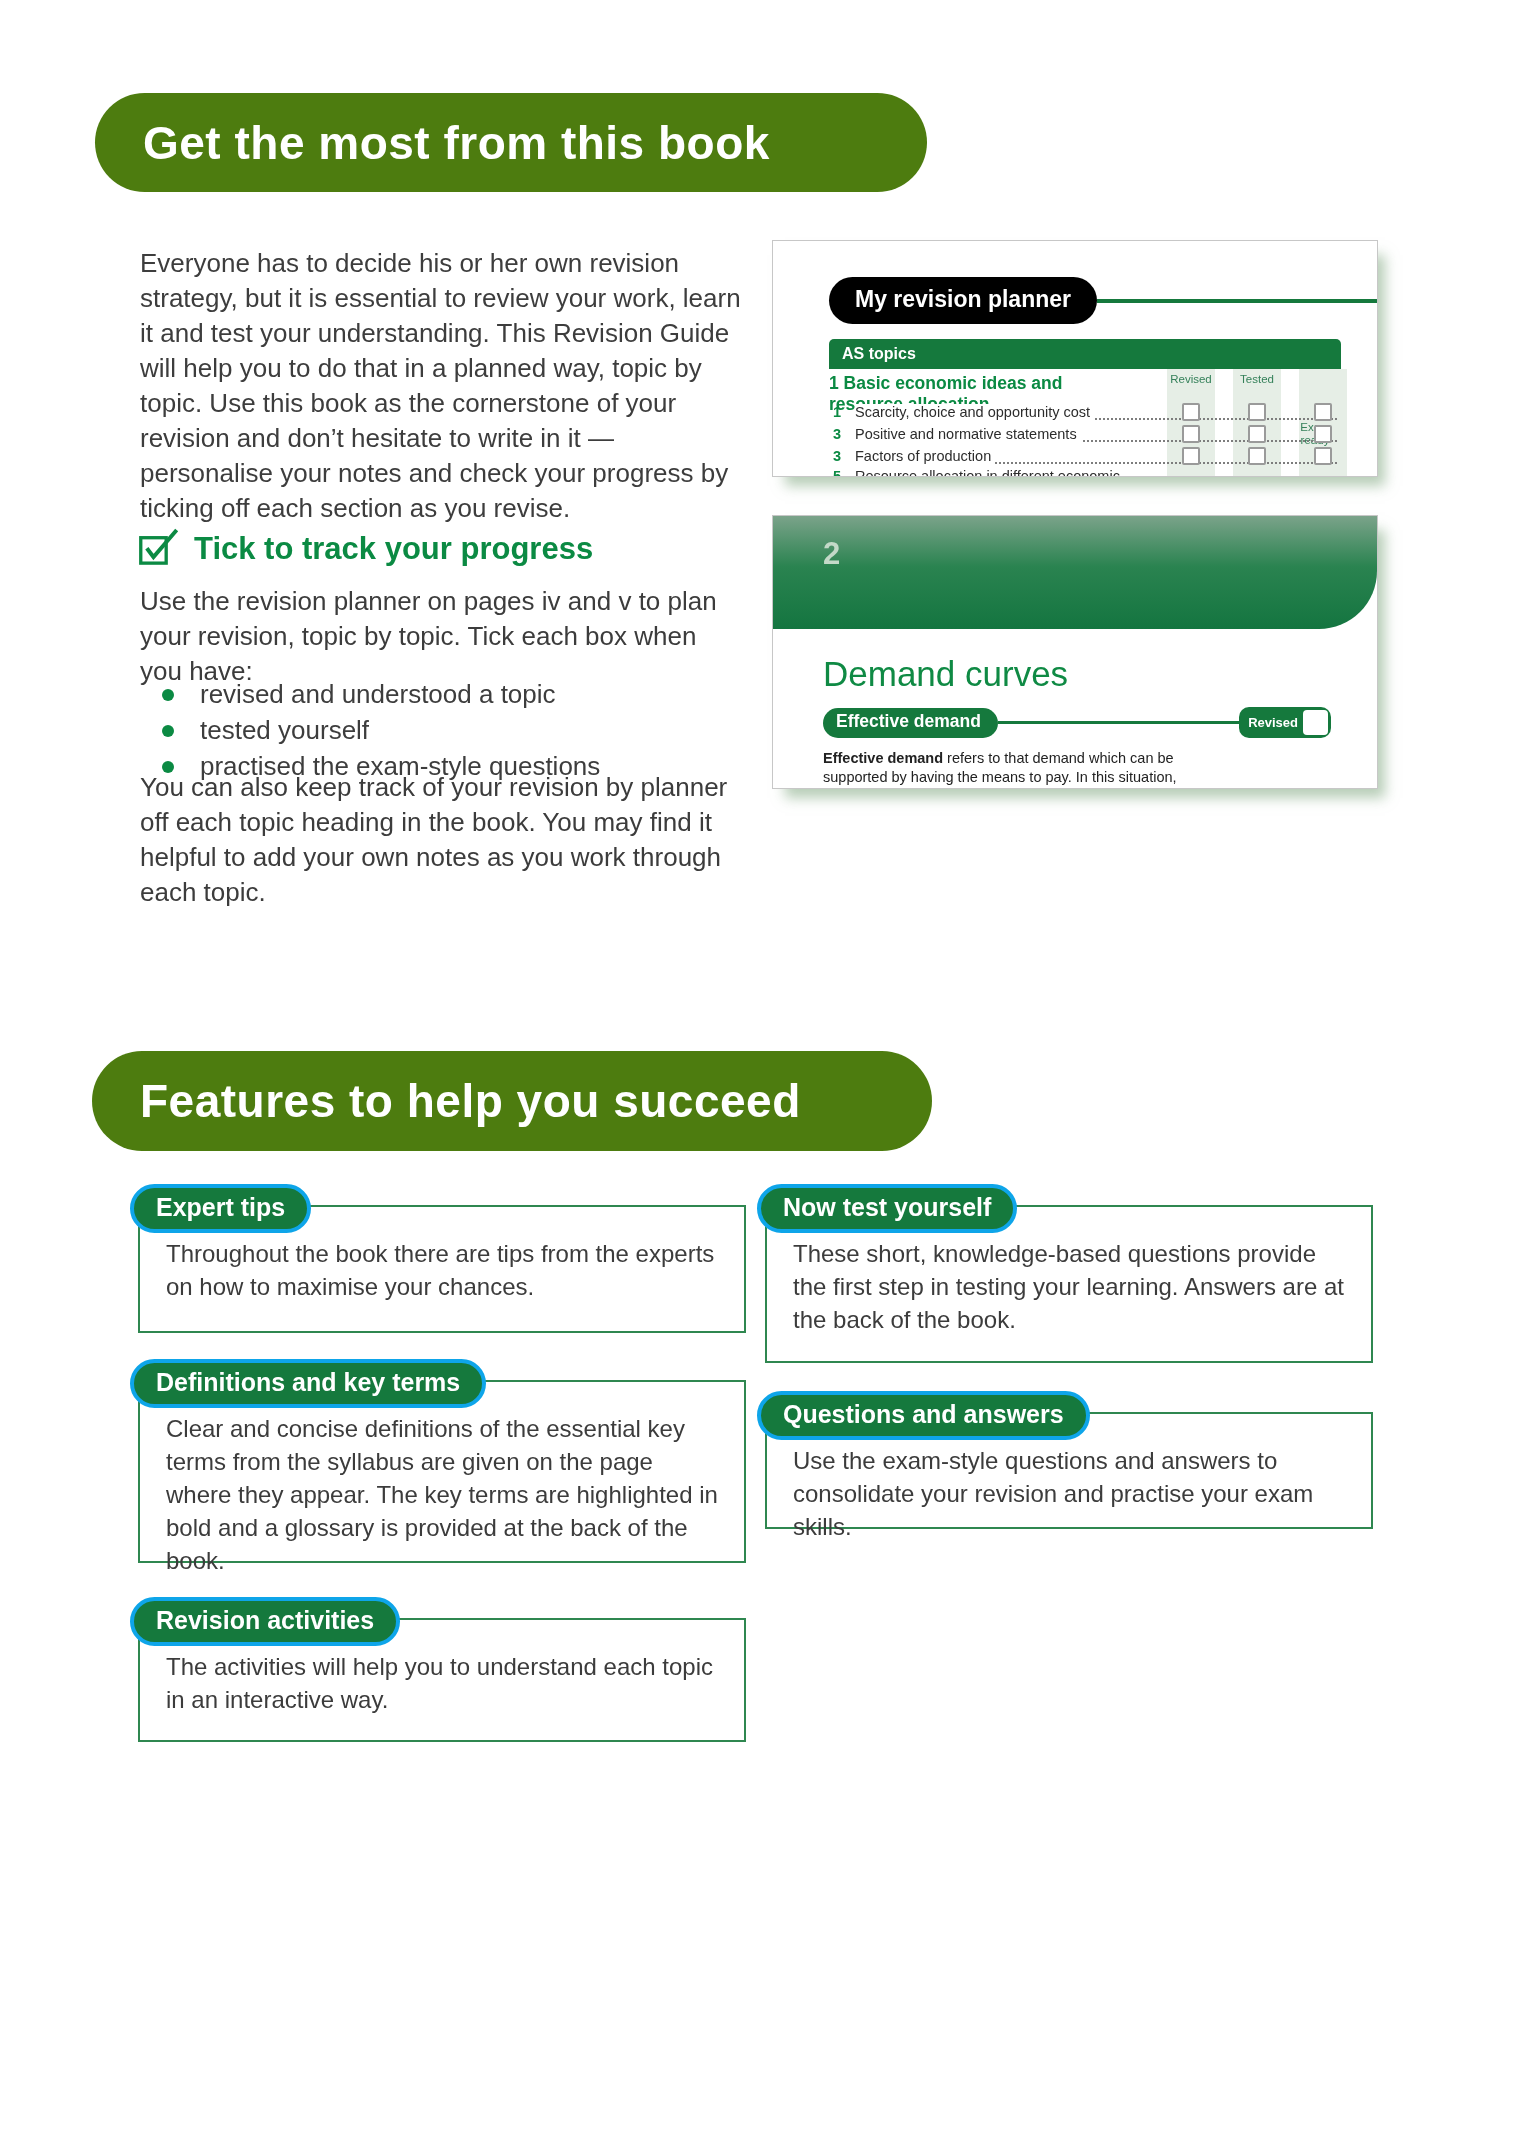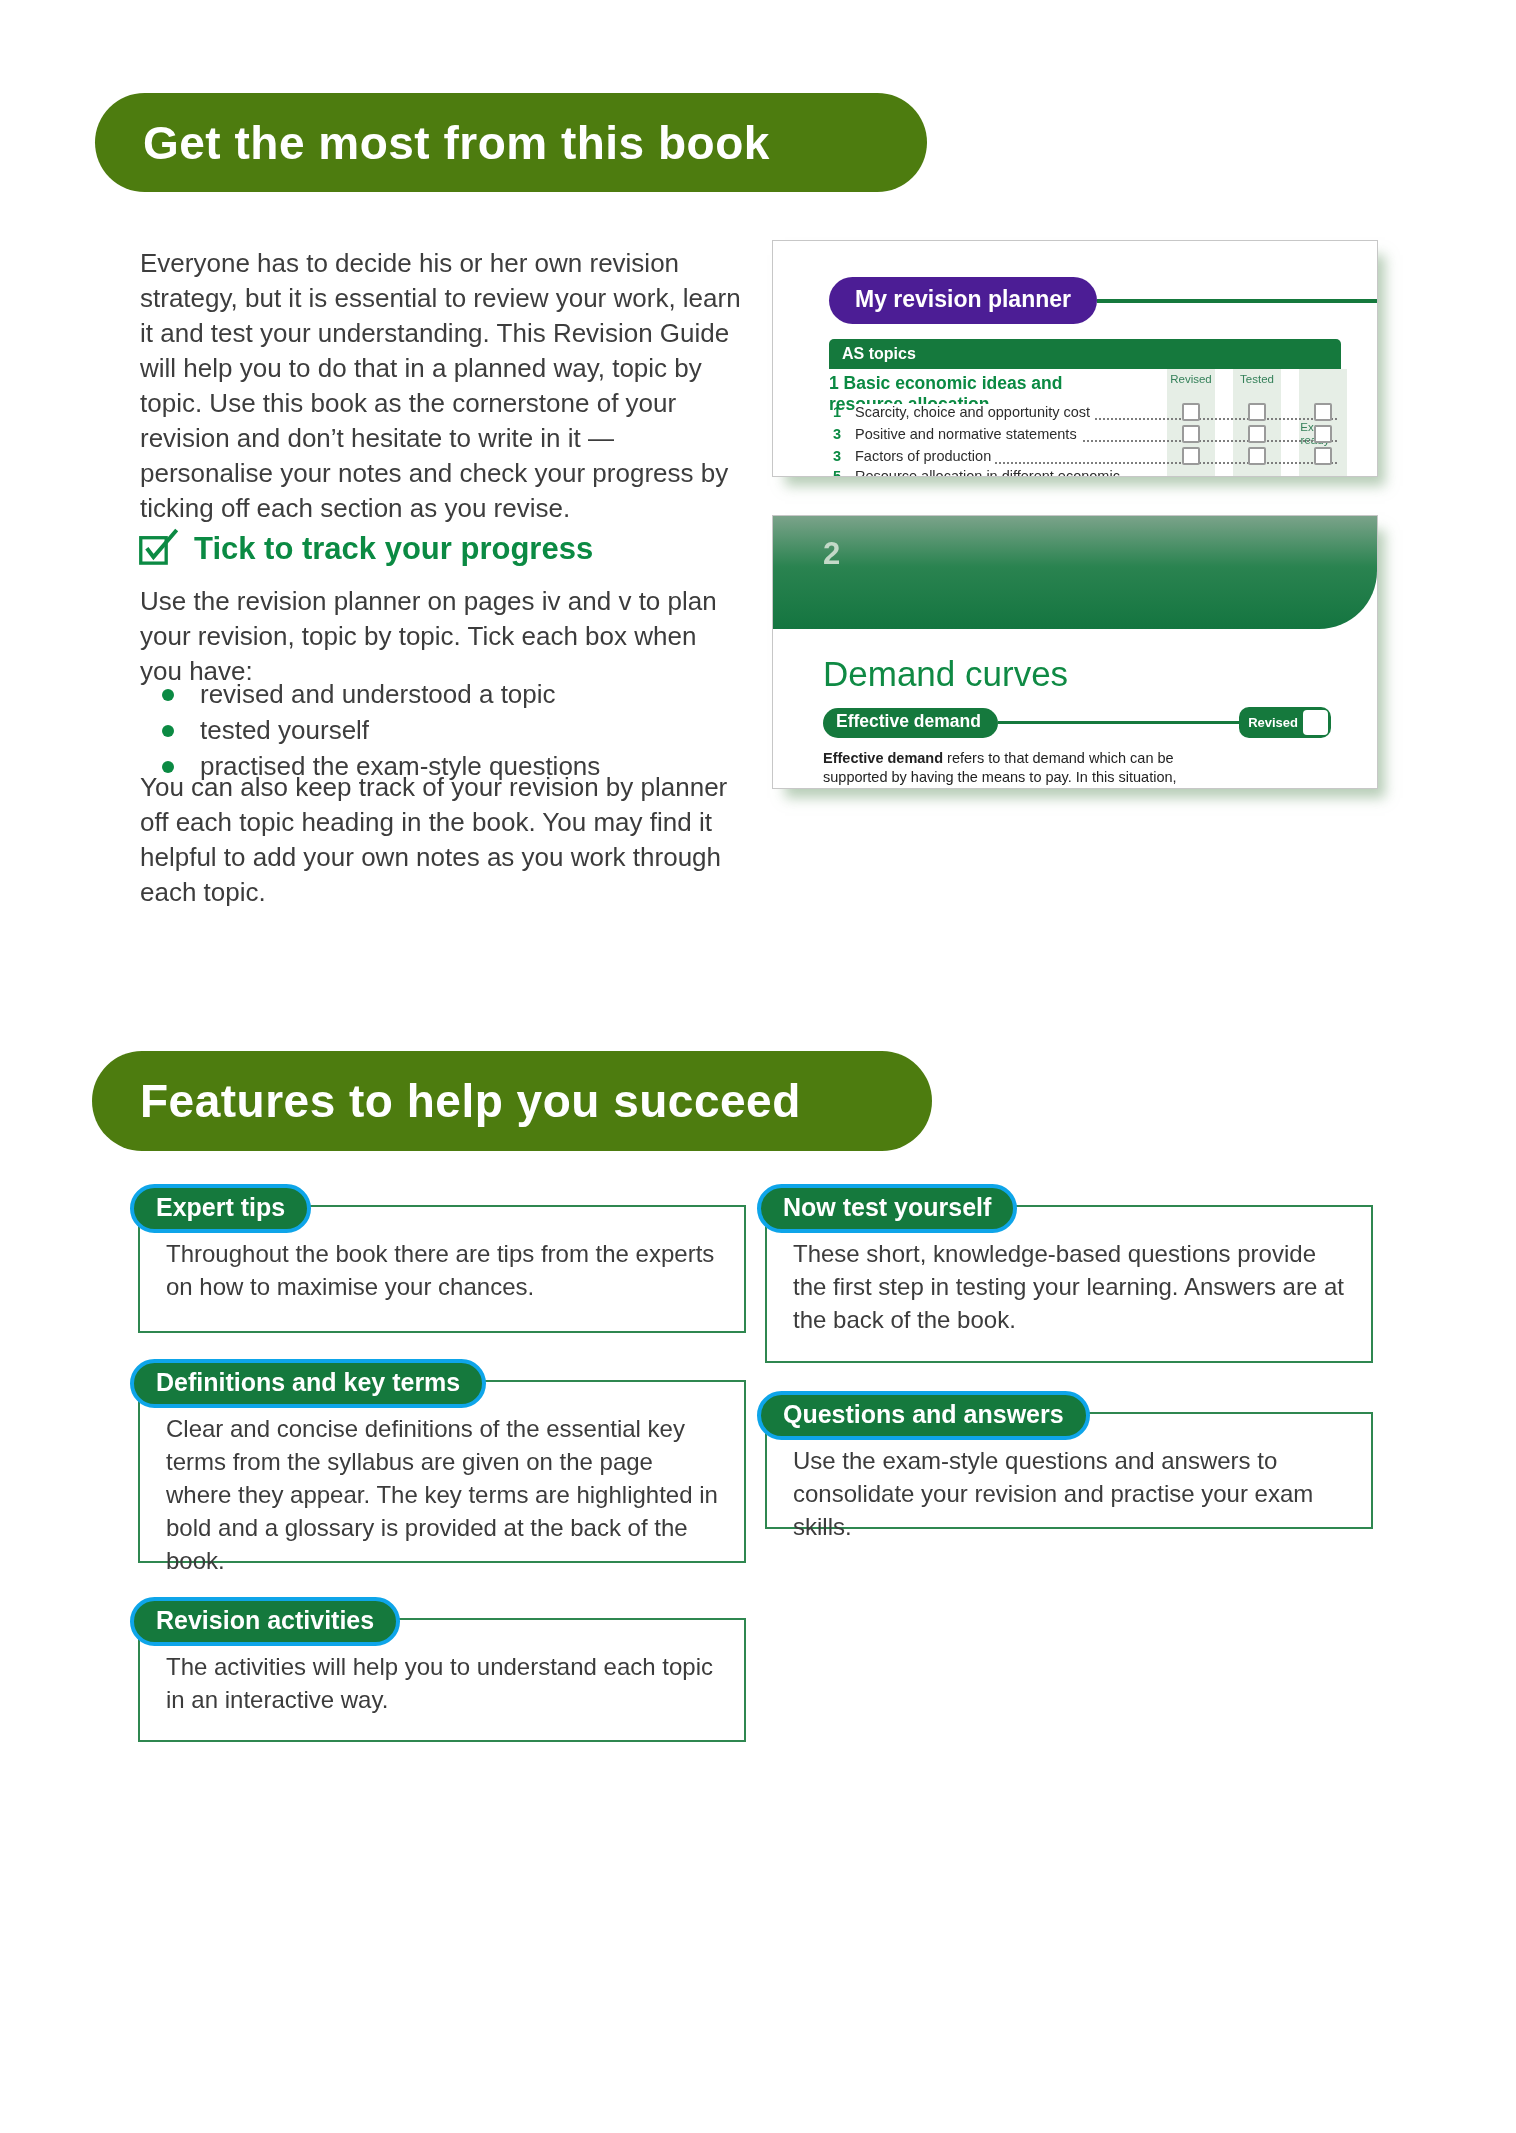--- a/index.html
+++ b/index.html
@@ -32,21 +32,21 @@
   .tick-p2{position:absolute;left:140px;top:770px;width:612px;font-size:26px;line-height:35px;}
   
   .card{
     position:absolute;background:#ffffff;border:1px solid #c7c7c7;box-sizing:border-box;overflow:hidden;
     box-shadow:10px 12px 12px -3px rgba(125,165,125,.55);
   }
   
   .planner-card{left:772px;top:240px;width:606px;height:237px;}
   .mrp-row{position:absolute;left:56px;right:0;top:36px;display:flex;align-items:center;}
   .mrp-pill{
-    background:#4c1d95;color:#fff;font-weight:700;font-size:23px;padding:9px 26px 11px 26px;border-radius:26px;
+    background:#000000;color:#fff;font-weight:700;font-size:23px;padding:9px 26px 11px 26px;border-radius:26px;
     white-space:nowrap;
   }
   .mrp-line{flex:1;height:4px;background:#15793d;}
   .as-bar{
     position:absolute;left:56px;right:36px;top:98px;height:30px;background:#15793d;border-radius:5px 5px 0 0;
     color:#fff;font-weight:700;font-size:16px;display:flex;align-items:center;padding-left:13px;box-sizing:border-box;
   }
   .table-area{position:absolute;left:56px;right:28px;top:128px;bottom:0;}
   .strip{position:absolute;top:0;bottom:0;width:48px;background:#e6eee6;}
   .strip.s1{right:134px;} .strip.s2{right:68px;} .strip.s3{right:2px;}

